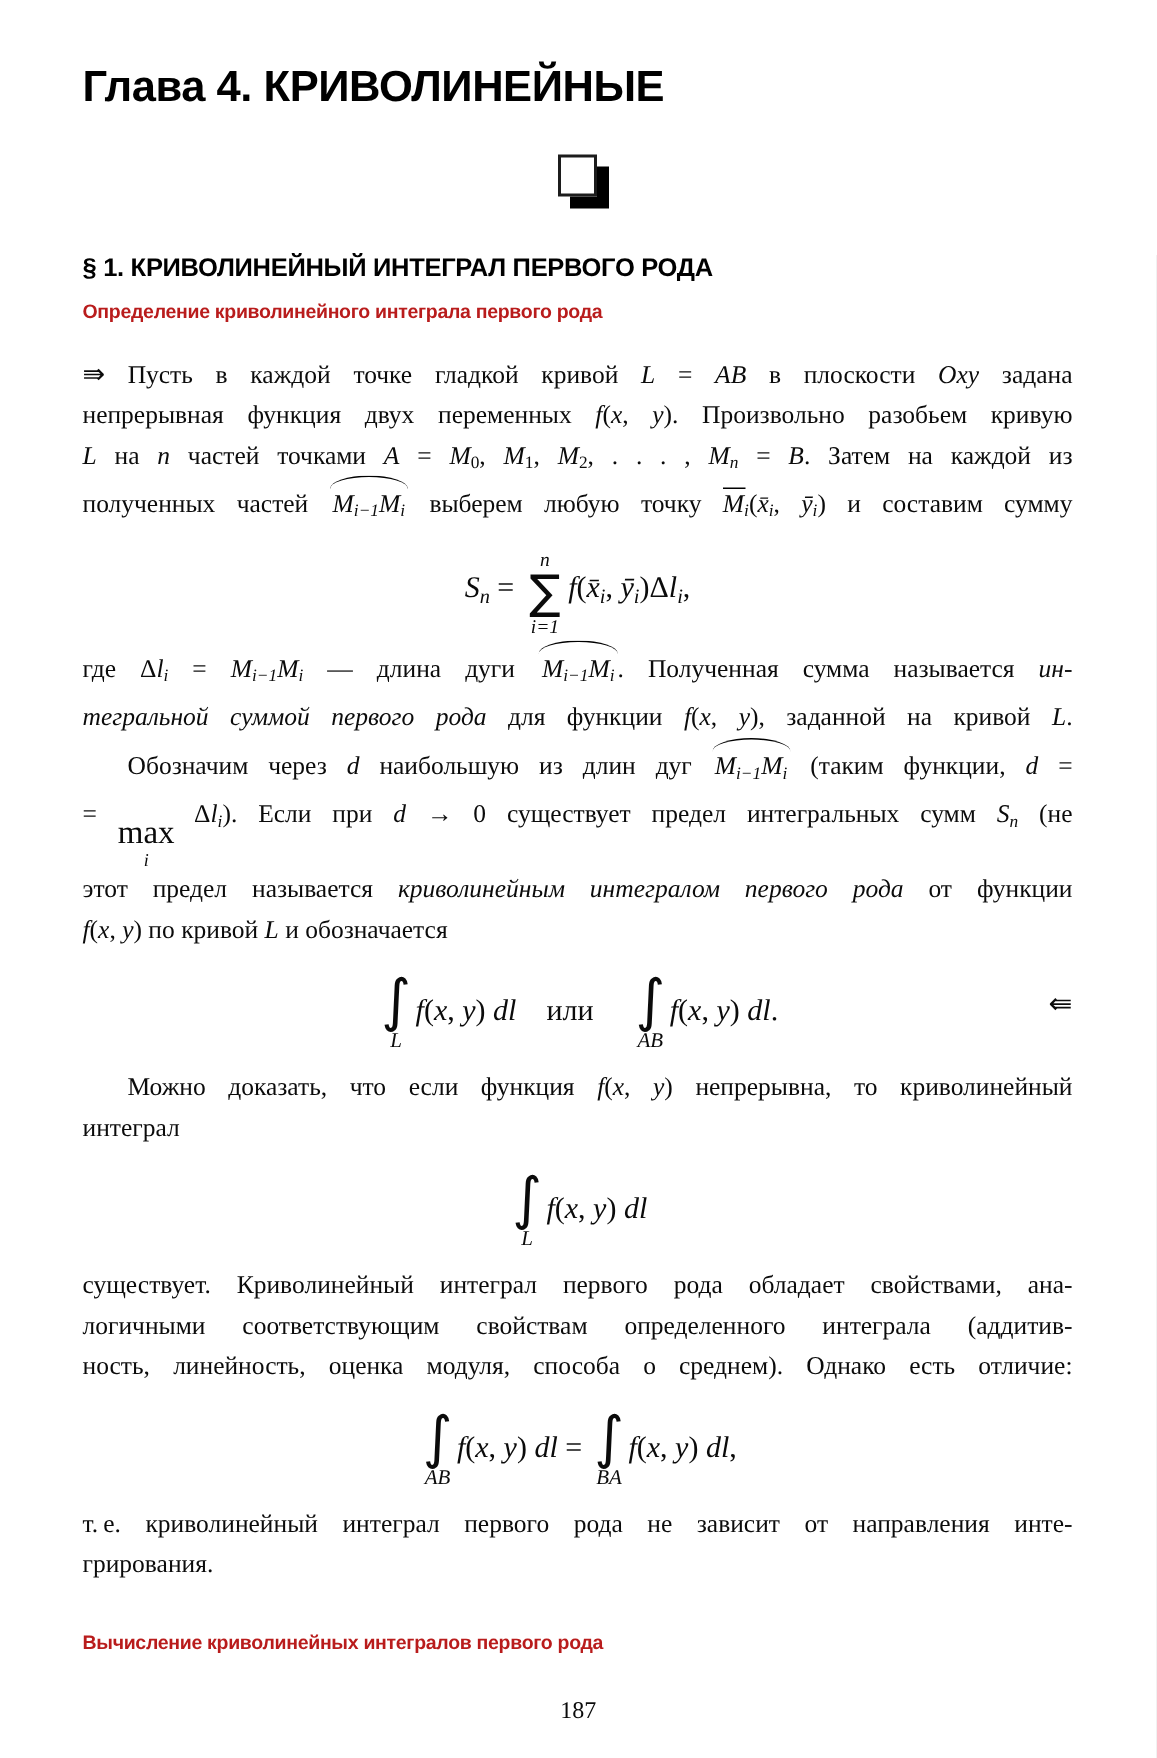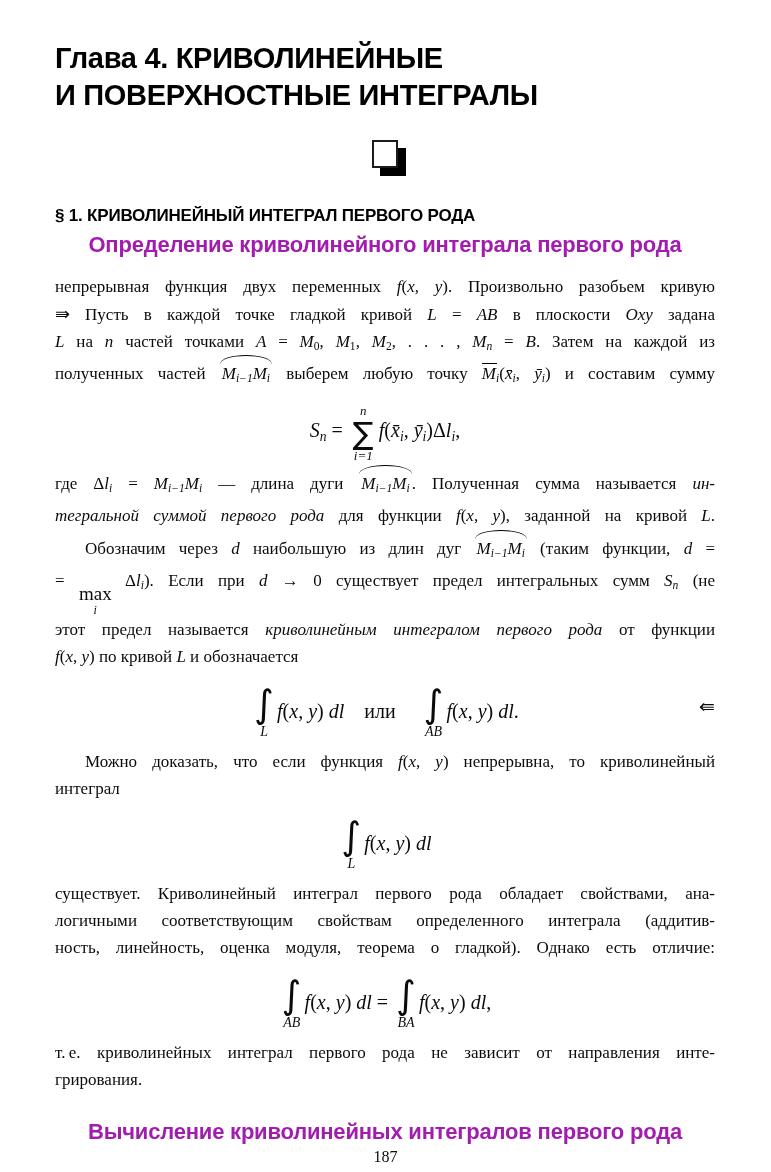--- a/index.html
+++ b/index.html
@@ -8,21 +8,21 @@
   .content{padding:40px 56px 0 55px;}
 
   h1.chapter{margin:0;font-family:"Liberation Sans",sans-serif;font-weight:700;
              font-size:29px;line-height:37px;letter-spacing:-0.3px;color:#000;}
   .ornament-row{text-align:center;margin-top:26px;height:40px;}
   .ornament{display:inline-block;width:22px;height:24px;border:2.5px solid #1c1c1c;
             background:#fff;box-shadow:8px 8px 0 #000;}
   h2.section{margin:22px 0 0;font-family:"Liberation Sans",sans-serif;font-weight:700;
              font-size:17px;line-height:27px;letter-spacing:-0.2px;color:#000;}
   h3.subsection{margin:3px 0 0;font-family:"Liberation Sans",sans-serif;font-weight:700;
-             font-size:22px;line-height:25px;letter-spacing:-0.2px;color:#a21caf;text-align:center;}
+             font-size:13px;line-height:25px;letter-spacing:-0.2px;color:#b91c1c;}
   h3.sub2{margin-top:26px;margin-bottom:8px;}
 
   .para{margin:0;}
   .para.first{margin-top:16px;}
   .para.gap-top{margin-top:6px;}
 
   .tl{font-size:17px;line-height:27px;text-align:justify;text-align-last:justify;}
   .tl.last{text-align-last:left;}
   .tl.ind{padding-left:30px;}
 
@@ -33,55 +33,55 @@
   .ov{display:inline-block;position:relative;}
   .ov::before{content:"";position:absolute;top:3px;left:0;right:-1px;border-top:1.4px solid #000;}
 
   .arc{display:inline-block;position:relative;padding:0 2px;}
   .arc::before{content:"";position:absolute;left:0;right:0;top:-5px;height:9px;
                border-top:1.6px solid #000;
                border-top-left-radius:50% 9px;border-top-right-radius:50% 9px;}
 
   .stack{display:inline-flex;flex-direction:column;align-items:center;line-height:1;
          vertical-align:-0.8em;}
-  .stack span{font-size:19px;}
+  .stack span{font-size:22px;}
   .stack span + span{font-size:12px;margin-top:1px;}
 
   .formula{position:relative;display:flex;justify-content:center;align-items:center;
            margin:9px 0 5px;min-height:64px;}
   .fr{font-size:20px;line-height:27px;}
   .int{display:inline-flex;flex-direction:column;align-items:center;margin:0 3px;}
   .int .glyph{font-family:"DejaVu Sans",sans-serif;font-size:38px;line-height:40px;}
   .int .lim{font-family:"Liberation Serif",serif;font-style:italic;font-size:14px;line-height:15px;}
   .sum{display:inline-flex;flex-direction:column;align-items:center;margin:0 5px;}
   .sum .glyph{font-family:"DejaVu Sans",sans-serif;font-size:31px;line-height:31px;}
   .sum .lim{font-family:"Liberation Serif",serif;font-style:italic;font-size:13px;line-height:14px;}
   .endmark{position:absolute;right:0;top:42%;transform:translateY(-50%);
            font-family:"DejaVu Sans",sans-serif;font-size:19px;}
 
-  .footer{position:absolute;left:0;right:0;bottom:6px;text-align:center;font-size:16px;}
+  .footer{position:absolute;left:0;right:0;bottom:22px;text-align:center;font-size:16px;}
 </style>
 </head>
 <body>
 
 <div class="page">
   <div class="content">
 
-    <h1 class="chapter"><span>Глава 4. КРИВОЛИНЕЙНЫЕ</span><br><span>И ПОВЕРХНОСТНЫЕ ИНТЕГРАЛЫ</span></h1>
+    <h1 class="chapter"><span>Глава 4. КРИВОЛИНЕЙНЫЕ</span><br></h1>
 
     <div class="ornament-row">
       <span class="ornament"></span>
     </div>
 
     <h2 class="section">§ 1. КРИВОЛИНЕЙНЫЙ ИНТЕГРАЛ ПЕРВОГО РОДА</h2>
     <h3 class="subsection">Определение криволинейного интеграла первого рода</h3>
 
     <div class="para first">
+        <div class="tl"><span class="mark"><span>⇛</span></span><span>Пусть в каждой точке гладкой кривой </span><span class="it">L</span><span> = </span><span class="it">AB</span><span> в плоскости </span><span class="it">Oxy</span><span> задана</span></div>
         <div class="tl"><span>непрерывная функция двух переменных </span><span class="it">f</span><span>(</span><span class="it">x</span><span>, </span><span class="it">y</span><span>). Произвольно разобьем кривую</span></div>
-        <div class="tl"><span class="mark"><span>⇛</span></span><span>Пусть в каждой точке гладкой кривой </span><span class="it">L</span><span> = </span><span class="it">AB</span><span> в плоскости </span><span class="it">Oxy</span><span> задана</span></div>
         <div class="tl"><span class="it">L</span><span> на </span><span class="it">n</span><span> частей точками </span><span class="it">A</span><span> = </span><span class="it">M</span><span class="sb">0</span><span>, </span><span class="it">M</span><span class="sb">1</span><span>, </span><span class="it">M</span><span class="sb">2</span><span>, . . . , </span><span class="it">M</span><span class="it sb">n</span><span> = </span><span class="it">B</span><span>. Затем на каждой из</span></div>
         <div class="tl"><span>полученных частей </span><span class="arc"><span class="it">M</span><span class="it sb">i−1</span><span class="it">M</span><span class="it sb">i</span></span><span> выберем любую точку </span><span class="ov"><span class="it">M</span></span><span class="it sb">i</span><span>(</span><span class="it">x̄</span><span class="it sb">i</span><span>, </span><span class="it">ȳ</span><span class="it sb">i</span><span>) и составим сумму</span></div>
       </div>
 
     <div class="formula">
         <span class="fr"><span class="it">S</span><span class="it sb">n</span><span>&nbsp;=&nbsp;</span></span>
         <span class="sum">
           <span class="lim">n</span>
           <span class="glyph">∑</span>
           <span class="lim">i=1</span>
@@ -128,38 +128,38 @@
         <span class="int">
           <span class="glyph">∫</span>
           <span class="lim">L</span>
         </span>
         <span class="fr"><span class="it">f</span><span>(</span><span class="it">x</span><span>, </span><span class="it">y</span><span>)&nbsp;</span><span class="it">dl</span></span>
       </div>
 
     <div class="para">
         <div class="tl"><span>существует. Криволинейный интеграл первого рода обладает свойствами, ана-</span></div>
         <div class="tl"><span>логичными соответствующим свойствам определенного интеграла (аддитив-</span></div>
-        <div class="tl"><span>ность, линейность, оценка модуля, теорема о гладкой). Однако есть отличие:</span></div>
+        <div class="tl"><span>ность, линейность, оценка модуля, способа о среднем). Однако есть отличие:</span></div>
       </div>
 
     <div class="formula">
         <span class="int">
           <span class="glyph">∫</span>
           <span class="lim">AB</span>
         </span>
         <span class="fr"><span class="it">f</span><span>(</span><span class="it">x</span><span>, </span><span class="it">y</span><span>)&nbsp;</span><span class="it">dl</span><span>&nbsp;=&nbsp;</span></span>
         <span class="int">
           <span class="glyph">∫</span>
           <span class="lim">BA</span>
         </span>
         <span class="fr"><span class="it">f</span><span>(</span><span class="it">x</span><span>, </span><span class="it">y</span><span>)&nbsp;</span><span class="it">dl</span><span>,</span></span>
       </div>
 
     <div class="para">
-        <div class="tl"><span>т. е. криволинейных интеграл первого рода не зависит от направления инте-</span></div>
+        <div class="tl"><span>т. е. криволинейный интеграл первого рода не зависит от направления инте-</span></div>
         <div class="tl last"><span>грирования.</span></div>
       </div>
 
     <h3 class="subsection sub2">Вычисление криволинейных интегралов первого рода</h3>
 
   </div>
 
   <div class="footer">187</div>
 </div>
 

